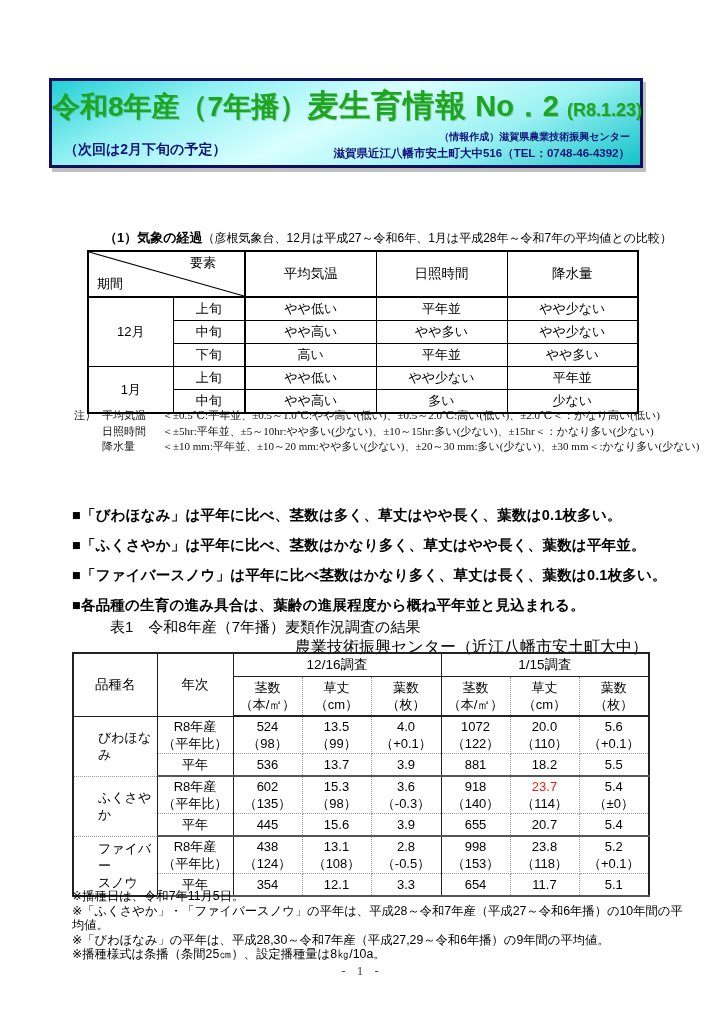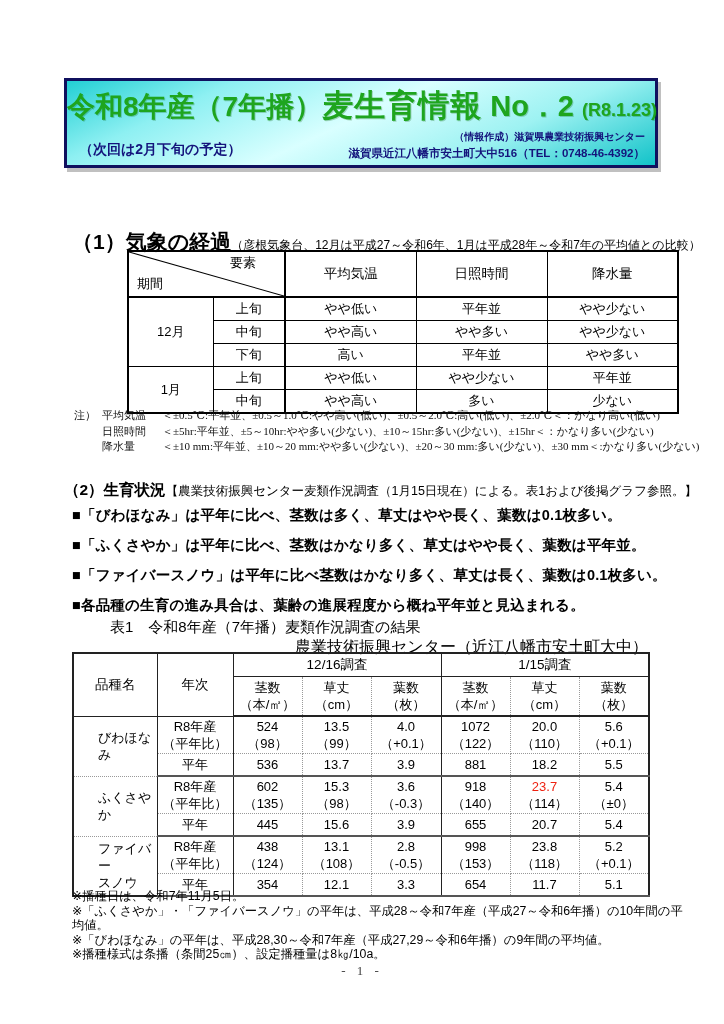--- a/index.html
+++ b/index.html
@@ -1,45 +1,45 @@
 <!DOCTYPE html>
 <html><head>
 <meta charset="utf-8">
 <style>
   html,body{margin:0;padding:0;background:#fff;}
   .page{position:relative;width:724px;height:1024px;background:#fff;overflow:hidden;
         font-family:"Liberation Sans","DejaVu Sans",sans-serif;color:#000;}
   .pre{white-space:pre-line;}
 
   
-  .banner{position:absolute;left:64px;top:78px;width:594px;height:90px;box-sizing:border-box;
+  .banner{position:absolute;left:49px;top:78px;width:594px;height:90px;box-sizing:border-box;
           border:3px solid #10105e;
           background:linear-gradient(155deg,#22cfd4 0%,#8ef0f2 22%,#d9ffff 48%,#9df2f2 72%,#12c3c9 100%);
           box-shadow:3px 4px 0 rgba(130,130,130,.5);}
   .banner-title{position:absolute;left:0;right:0;top:4px;text-align:center;white-space:nowrap;
                 font-weight:bold;color:#1ea51e;text-shadow:1px 1px 0 rgba(0,90,0,.25);}
   .bt1{font-size:28px;}
   .bt2{font-size:31px;letter-spacing:1px;}
   .bt3{font-size:29px;}
   .bt4{font-size:18px;}
   .banner-credit{position:absolute;right:10px;top:48px;text-align:right;color:#14147c;
                  font-weight:bold;font-size:10px;line-height:15px;}
   .banner-addr{position:absolute;right:10px;top:65px;text-align:right;color:#14147c;
                font-weight:bold;font-size:11.5px;}
   .banner-next{position:absolute;left:12px;top:60px;color:#14147c;font-weight:bold;font-size:14px;}
 
   
   .h-sec1{position:absolute;left:64px;top:192px;font-size:20px;font-weight:500;letter-spacing:1px;}
   .h-weather{position:absolute;left:72px;top:228px;font-size:15px;white-space:nowrap;}
-  .h-weather b{font-size:21px;}
+  .h-weather b{font-size:13px;margin-left:32px;}
   .h-note{font-size:12px;font-weight:normal;}
 
   
   .wtable{position:absolute;left:87px;top:250px;border-collapse:collapse;table-layout:fixed;
-          width:550px;font-size:13px;margin-left:40px;}
+          width:550px;font-size:13px;}
   .wtable td{border:1px solid #000;text-align:center;padding:0;height:22px;}
   .wtable tr.whead td{height:44px;border-bottom:2.5px solid #000;font-size:13.5px;}
   .wtable td.thick-r{border-right:2px solid #000;}
   .wtable{border:2px solid #000;}
   .diag{position:relative;padding:0;}
   .diag svg{position:absolute;left:0;top:0;width:100%;height:100%;}
   .diag-top{position:absolute;right:28px;top:2px;font-size:13px;}
   .diag-bottom{position:absolute;left:8px;bottom:3px;font-size:13px;}
 
   
@@ -162,23 +162,20 @@
       <span class="wnote-item">日照時間</span>
       <span class="wnote-text">＜±5hr:平年並、±5～10hr:やや多い(少ない)、±10～15hr:多い(少ない)、±15hr＜：かなり多い(少ない)</span>
     </div>
     <div class="wnote-row">
       <span class="wnote-label"></span>
       <span class="wnote-item">降水量</span>
       <span class="wnote-text">＜±10 mm:平年並、±10～20 mm:やや多い(少ない)、±20～30 mm:多い(少ない)、±30 mm＜:かなり多い(少ない)</span>
     </div>
   </div>
 
-  <div class="h-growth">
-    <b>（2）生育状況</b><span class="bracket">【農業技術振興センター麦類作況調査（1月15日現在）による。表1および後掲グラフ参照。】</span>
-  </div>
   <div class="bullets">
     <div class="bullet">■「びわほなみ」は平年に比べ、茎数は多く、草丈はやや長く、葉数は0.1枚多い。</div>
     <div class="bullet">■「ふくさやか」は平年に比べ、茎数はかなり多く、草丈はやや長く、葉数は平年並。</div>
     <div class="bullet">■「ファイバースノウ」は平年に比べ茎数はかなり多く、草丈は長く、葉数は0.1枚多い。</div>
     <div class="bullet">■各品種の生育の進み具合は、葉齢の進展程度から概ね平年並と見込まれる。</div>
   </div>
 
   <div class="t1-title">表1　令和8年産（7年播）麦類作況調査の結果</div>
   <div class="t1-source">農業技術振興センター（近江八幡市安土町大中）</div>
 

